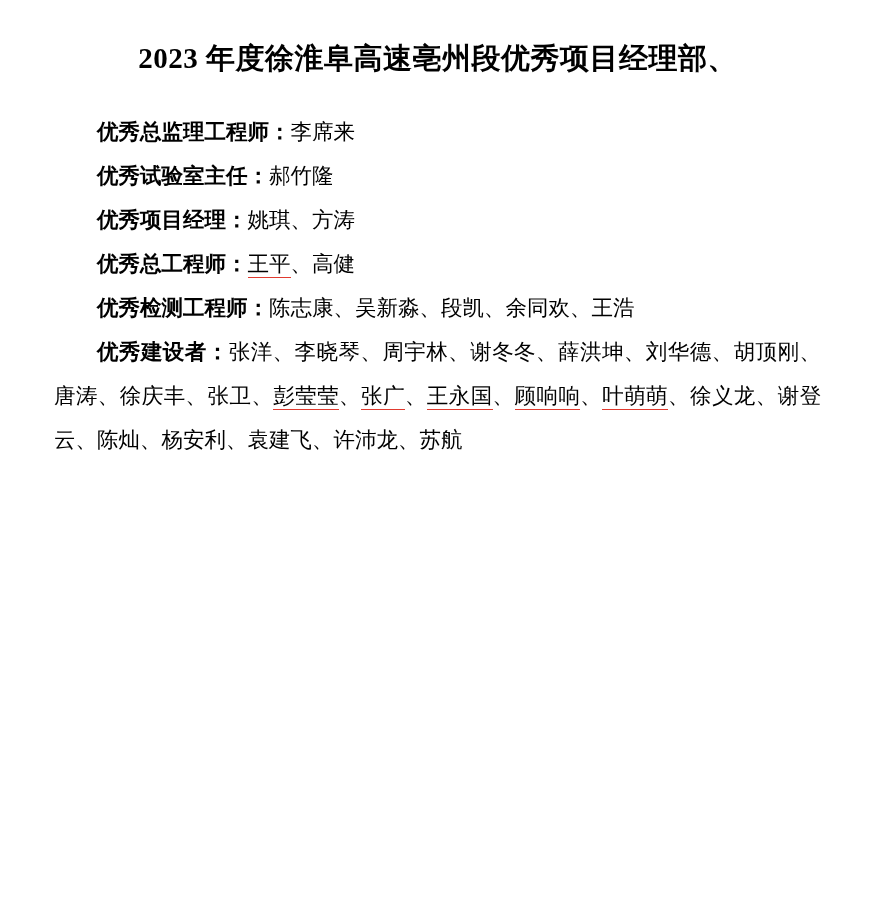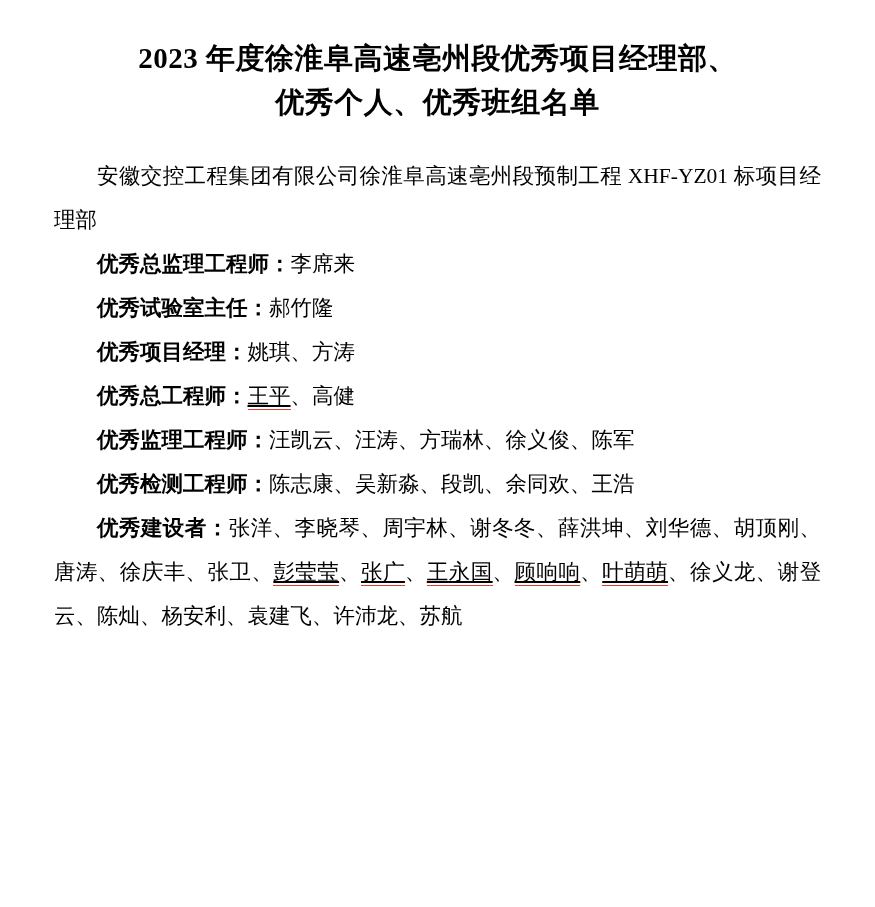--- a/index.html
+++ b/index.html
@@ -49,57 +49,52 @@
     text-justify: inter-ideograph;
   }
   .entry-label {
     font-weight: bold;
     margin-top: 44px;
   }
   .ul-red {
     border-bottom: 1.5px solid #e03a2f;
     padding-bottom: 1px;
   }
-  .nowrap-name { white-space: nowrap; text-decoration: underline; }
+  .nowrap-name { white-space: nowrap; }
 </style>
 </head>
 <body>
 
 <div class="page">
 
   <div class="doc-title">
     <div>2023 年度徐淮阜高速亳州段优秀项目经理部、</div>
-    <div>优秀个人、优秀班组名单</div>
   </div>
 
   <div class="body-block">
 
 
-    <div class="para">安徽交控工程集团有限公司徐淮阜高速亳州段预制工程 XHF-YZ01 标项目经理部</div>
 
 
     <div class="entry">
       <span class="entry-label">优秀总监理工程师：</span><span>李席来</span>
     </div>
 
     <div class="entry">
       <span class="entry-label">优秀试验室主任：</span><span>郝竹隆</span>
     </div>
 
     <div class="entry">
       <span class="entry-label">优秀项目经理：</span><span>姚琪、方涛</span>
     </div>
 
     <div class="entry">
       <span class="entry-label">优秀总工程师：</span><span class="ul-red nowrap-name">王平</span><span>、高健</span>
     </div>
 
-    <div class="entry">
-      <span class="entry-label">优秀监理工程师：</span><span>汪凯云、汪涛、方瑞林、徐义俊、陈军</span>
-    </div>
 
     <div class="entry">
       <span class="entry-label">优秀检测工程师：</span><span>陈志康、吴新淼、段凯、余同欢、王浩</span>
     </div>
 
     <div class="entry">
       <span class="entry-label">优秀建设者：</span><span class="name-list"><span>张洋</span><span>、</span><span>李晓琴</span><span>、</span><span>周宇林</span><span>、</span><span>谢冬冬</span><span>、</span><span>薛洪坤</span><span>、</span><span>刘华德</span><span>、</span><span>胡顶刚</span><span>、</span><span>唐涛</span><span>、</span><span>徐庆丰</span><span>、</span><span>张卫</span><span>、</span><span class="ul-red nowrap-name">彭莹莹</span><span>、</span><span class="ul-red nowrap-name">张广</span><span>、</span><span class="ul-red nowrap-name">王永国</span><span>、</span><span class="ul-red nowrap-name">顾响响</span><span>、</span><span class="ul-red nowrap-name">叶萌萌</span><span>、</span><span>徐义龙</span><span>、</span><span>谢登云</span><span>、</span><span>陈灿</span><span>、</span><span>杨安利</span><span>、</span><span>袁建飞</span><span>、</span><span>许沛龙</span><span>、</span><span>苏航</span></span>
     </div>
 
 

